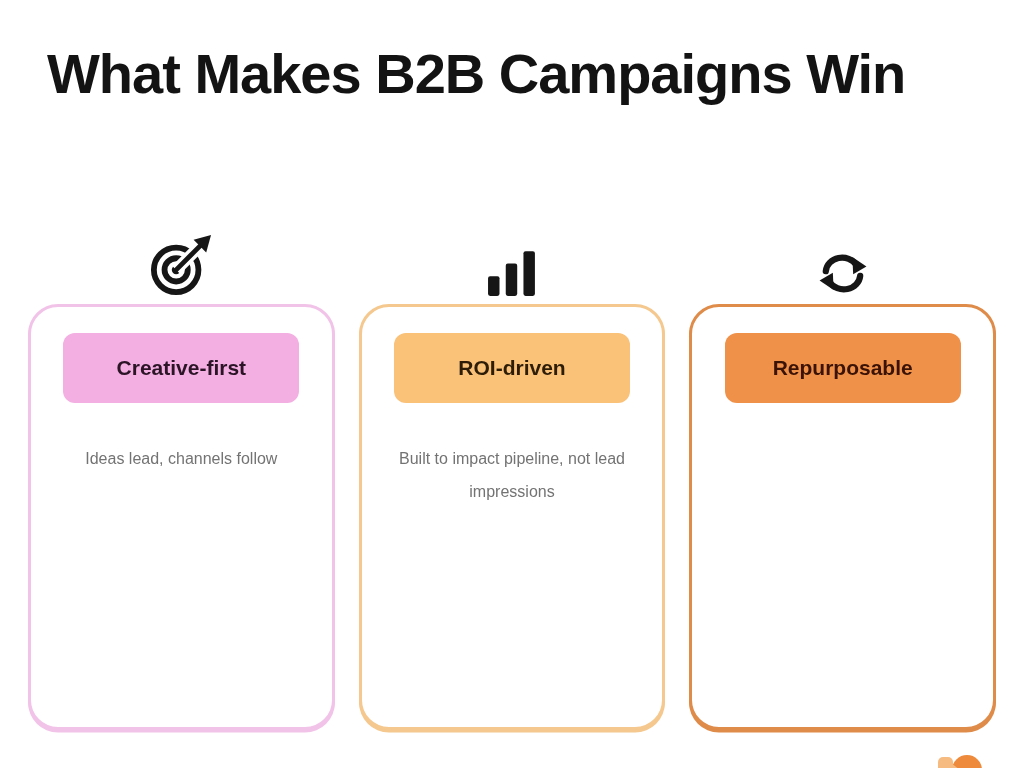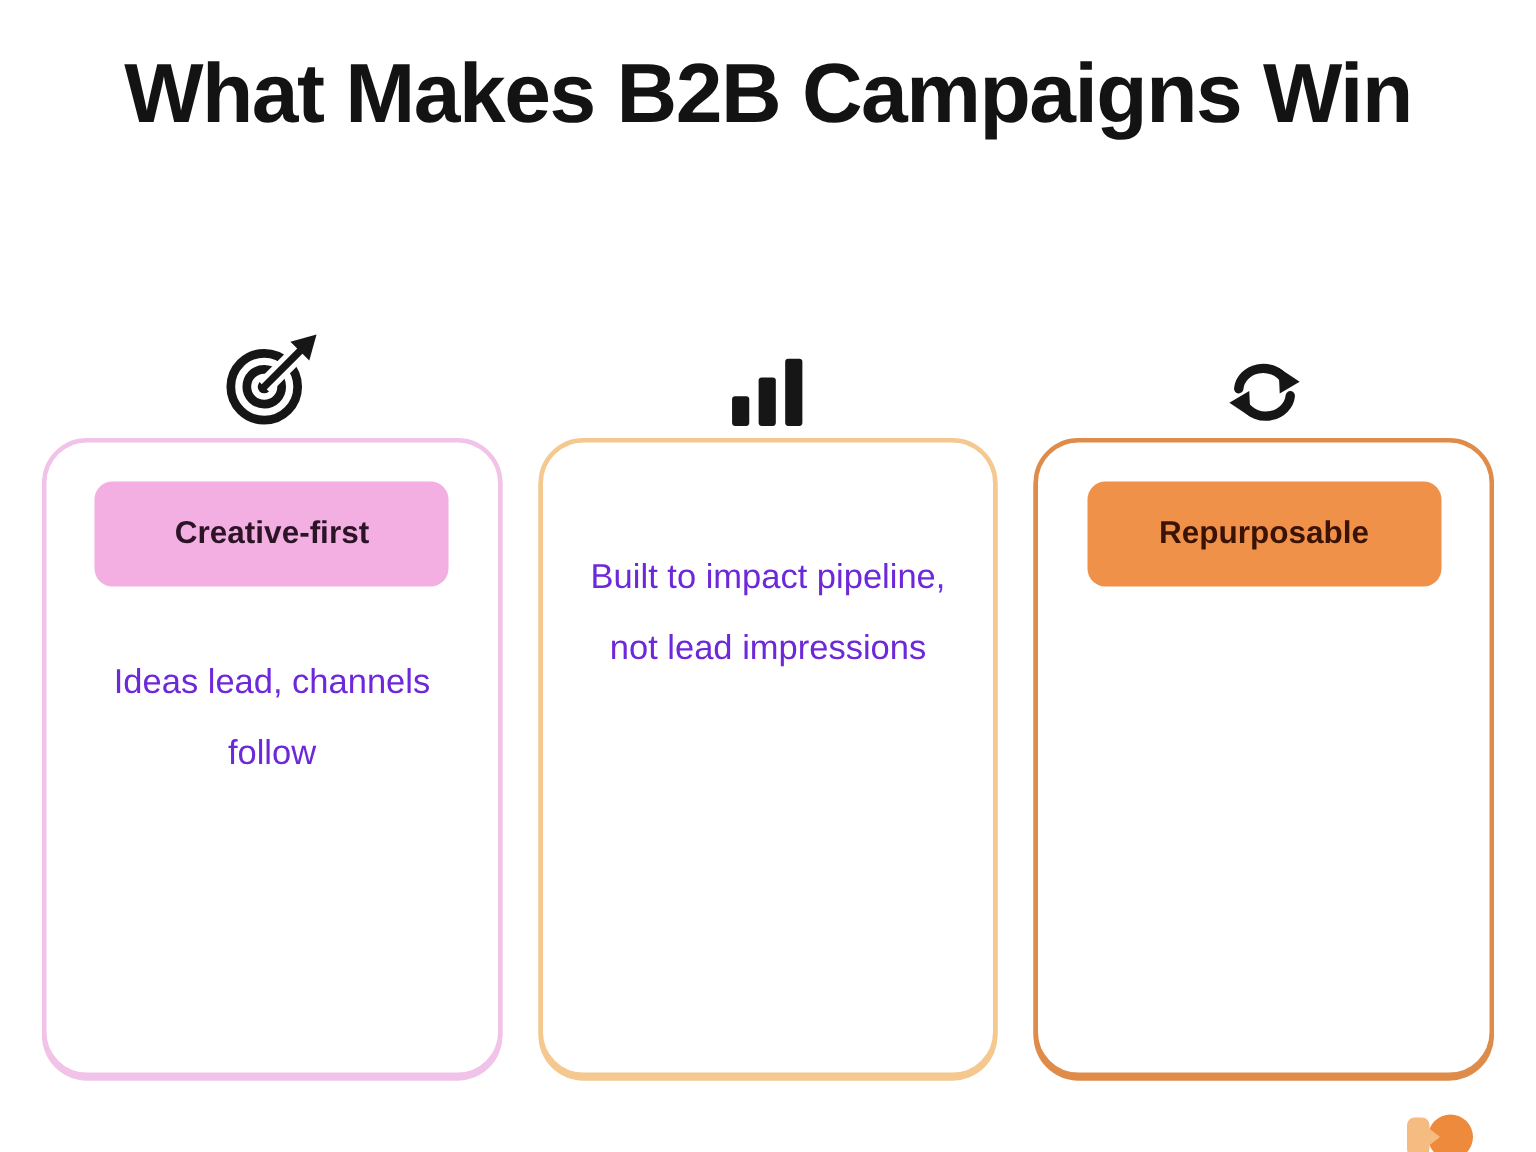--- a/index.html
+++ b/index.html
@@ -6,23 +6,22 @@
   html, body { width: 1024px; height: 768px; }
   body {
     font-family: "Liberation Sans", "DejaVu Sans", sans-serif;
     background: #ffffff;
     overflow: hidden;
     position: relative;
   }
   .slide { width: 1024px; height: 768px; position: relative; }
 
   h1.slide-title {
-    margin: 28px auto 0 auto;
+    margin: 40px auto 0 auto;
     max-width: 930px;
-    text-align: center;
     font-size: 56px;
     line-height: 1.2;
     font-weight: 900;
     letter-spacing: -1px;
     color: #131313;
   }
 
   .cards-row {
     position: absolute;
     left: 28px;
@@ -67,24 +66,24 @@
     align-items: center;
     justify-content: center;
     font-size: 21px;
     font-weight: 700;
   }
   .card-body {
     margin-top: 40px;
     padding: 0 6px;
     max-width: 250px;
     text-align: center;
-    font-size: 23px;
+    font-size: 16px;
     line-height: 2.04;
     font-weight: 400;
-    color: #6d28d9;
+    color: #737373;
   }
 
   .logo {
     position: absolute;
     right: 40px;
     bottom: 22px;
     width: 46px;
     height: 32px;
   }
   .logo .logo-pill {
@@ -139,20 +138,21 @@
 
     <div class="column">
       <div class="icon-wrap">
         <svg width="50" height="46" viewBox="0 0 48 44" aria-hidden="true">
           <rect x="1" y="25" width="11" height="19" rx="2" fill="#161616"></rect>
           <rect x="18" y="13" width="11" height="31" rx="2" fill="#161616"></rect>
           <rect x="35" y="1" width="11" height="43" rx="2" fill="#161616"></rect>
         </svg>
       </div>
       <div class="card" style="--border: #F4C88E; --badge-bg: #FAC179; --badge-fg: #2E1D06;">
+        <div class="badge">ROI-driven</div>
         <p class="card-body">Built to impact pipeline, not lead impressions</p>
       </div>
     </div>
 
     <div class="column">
       <div class="icon-wrap">
         <svg width="50" height="45" viewBox="0 0 64 56" aria-hidden="true">
           <path d="M 10,25 A 21,19 0 0 1 49,17" fill="none" stroke="#161616" stroke-width="8" stroke-linecap="round"></path>
           <polygon points="62,19 44,7 45,29" fill="#161616"></polygon>
           <path d="M 54,31 A 21,19 0 0 1 15,39" fill="none" stroke="#161616" stroke-width="8" stroke-linecap="round"></path>

